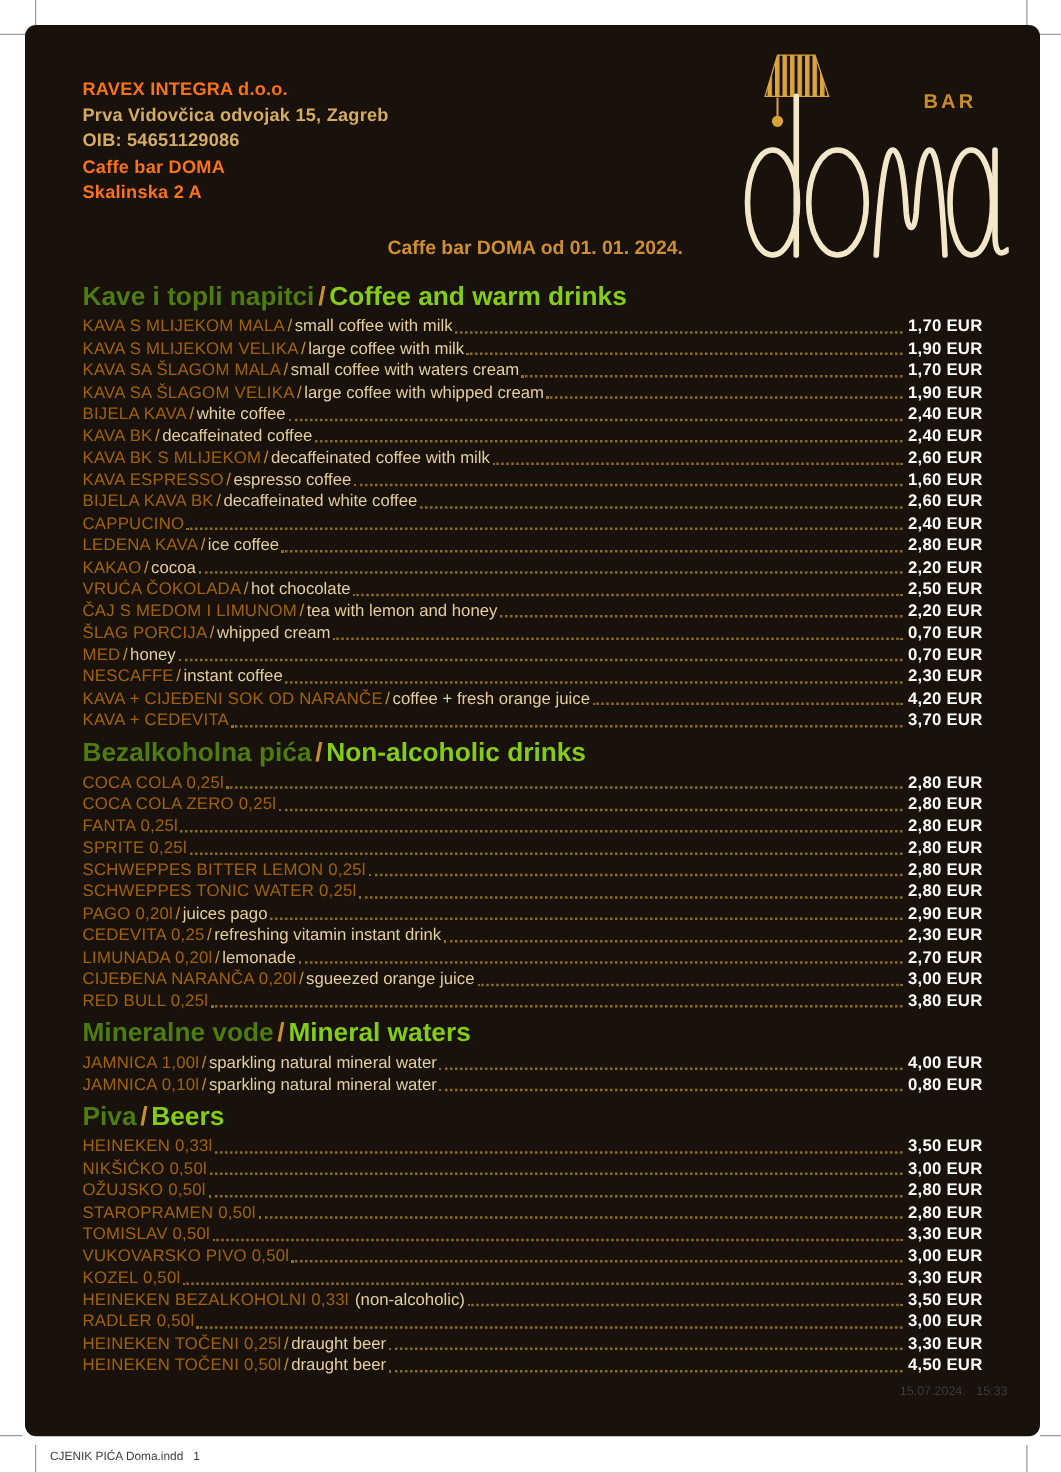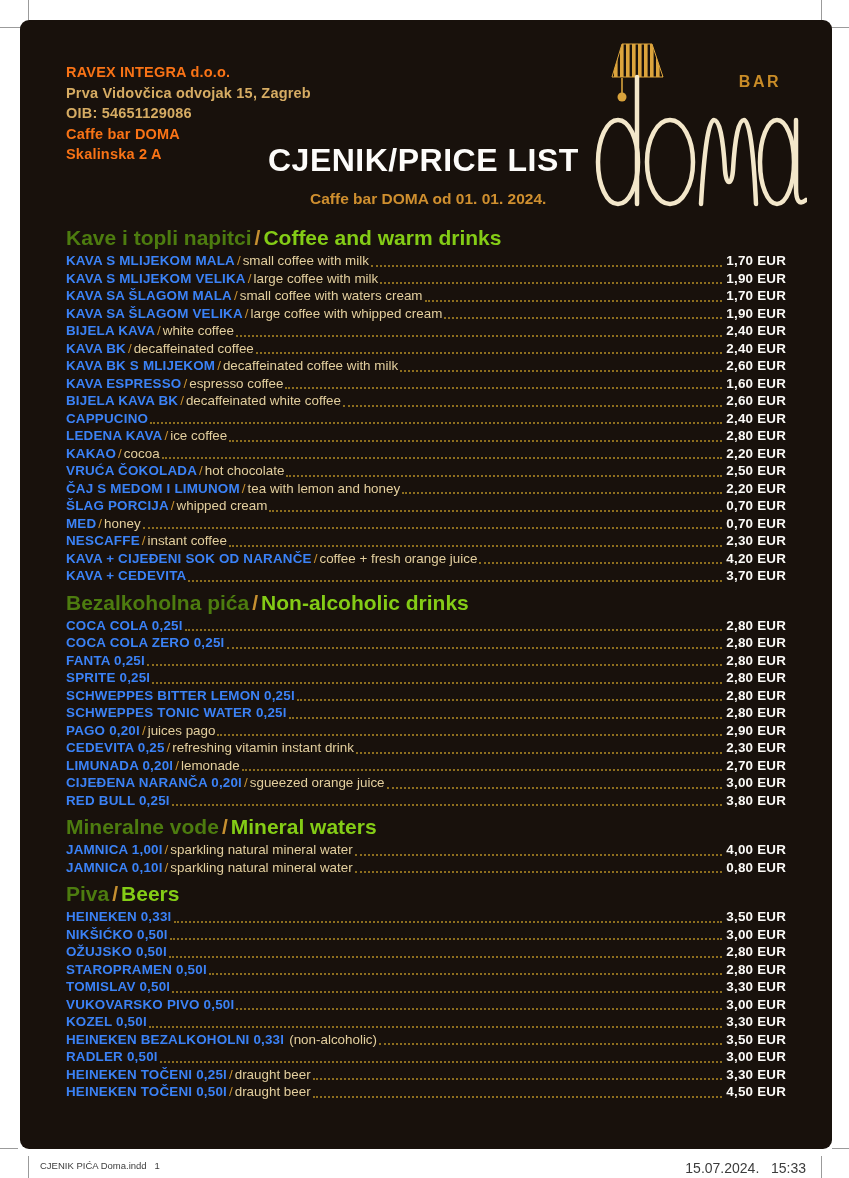--- a/index.html
+++ b/index.html
@@ -19,29 +19,29 @@
   .subtitle{position:absolute;left:244px;top:170px;font-size:15.5px;font-weight:700;color:#cf8f2f;white-space:nowrap;}
   .logo{position:absolute;top:20px;right:-21px;width:235px;height:175px;}
   .logo svg{position:absolute;left:0;top:0;}
   .logo-bar{position:absolute;top:33px;right:26px;font-size:16px;font-weight:700;letter-spacing:2.5px;color:#c98c27;}
   
   .sec-title{font-size:21px;font-weight:700;line-height:23px;margin:6px 0 3px 0;white-space:nowrap;}
   .st-hr{color:#4d7c0f;}
   .st-sep{color:#c69030;margin:0 3px;}
   .st-en{color:#84cc16;}
   .item{display:flex;align-items:baseline;line-height:17.5px;font-size:13.4px;white-space:nowrap;}
-  .iname{font-weight:700;color:#3b82f6;letter-spacing:.2px;}
+  .iname{font-weight:400;color:#a16207;letter-spacing:.2px;}
   .islash{color:#c69030;margin:0 2px;}
   .idesc{color:#e3cf9e;}
   .idesc.nosl{margin-left:5px;}
   .leader{flex:1;min-width:12px;border-bottom:2px dotted #8d6e1e;align-self:flex-end;margin:0 1px 3px 2px;}
   .iprice{font-weight:700;color:#fbfaf7;padding-left:3px;letter-spacing:.2px;text-align:right;}
   
   .footer-left{position:absolute;left:40px;top:1160px;font-size:9.5px;color:#3c3c3c;white-space:pre;}
-  .footer-right{position:absolute;right:43px;top:1160px;font-size:14px;color:#3c3c3c;white-space:pre;}
+  .footer-right{position:absolute;right:43px;top:1108px;font-size:10px;color:#3c3c3c;white-space:pre;}
 </style>
 </head>
 <body>
 
 <div class="canvas">
 
   <div class="crop" style="left:28px;top:0;width:1px;height:20px;"></div>
   <div class="crop" style="left:0;top:27px;width:21px;height:1px;"></div>
   <div class="crop" style="left:821px;top:0;width:1px;height:20px;"></div>
   <div class="crop" style="left:831px;top:27px;width:18px;height:1px;"></div>
@@ -55,21 +55,20 @@
 
       <header class="header">
         <div class="company">
           <div class="c-cream">RAVEX INTEGRA d.o.o.</div>
           <div class="c-gold">Prva Vidovčica odvojak 15, Zagreb</div>
           <div class="c-gold">OIB: 54651129086</div>
           <div class="c-cream">Caffe bar DOMA</div>
           <div class="c-cream">Skalinska 2 A</div>
         </div>
 
-        <h1 class="title">CJENIK/PRICE LIST</h1>
         <div class="subtitle">Caffe bar DOMA od 01. 01. 2024.</div>
 
         <div class="logo">
           <svg width="235" height="175" viewBox="0 0 235 175" role="img" aria-label="doma">
             <defs>
               <pattern id="shade-stripes" width="6" height="40" patternUnits="userSpaceOnUse">
                 <rect width="3.6" height="40" fill="#dca43c"></rect>
               </pattern>
             </defs>
 

